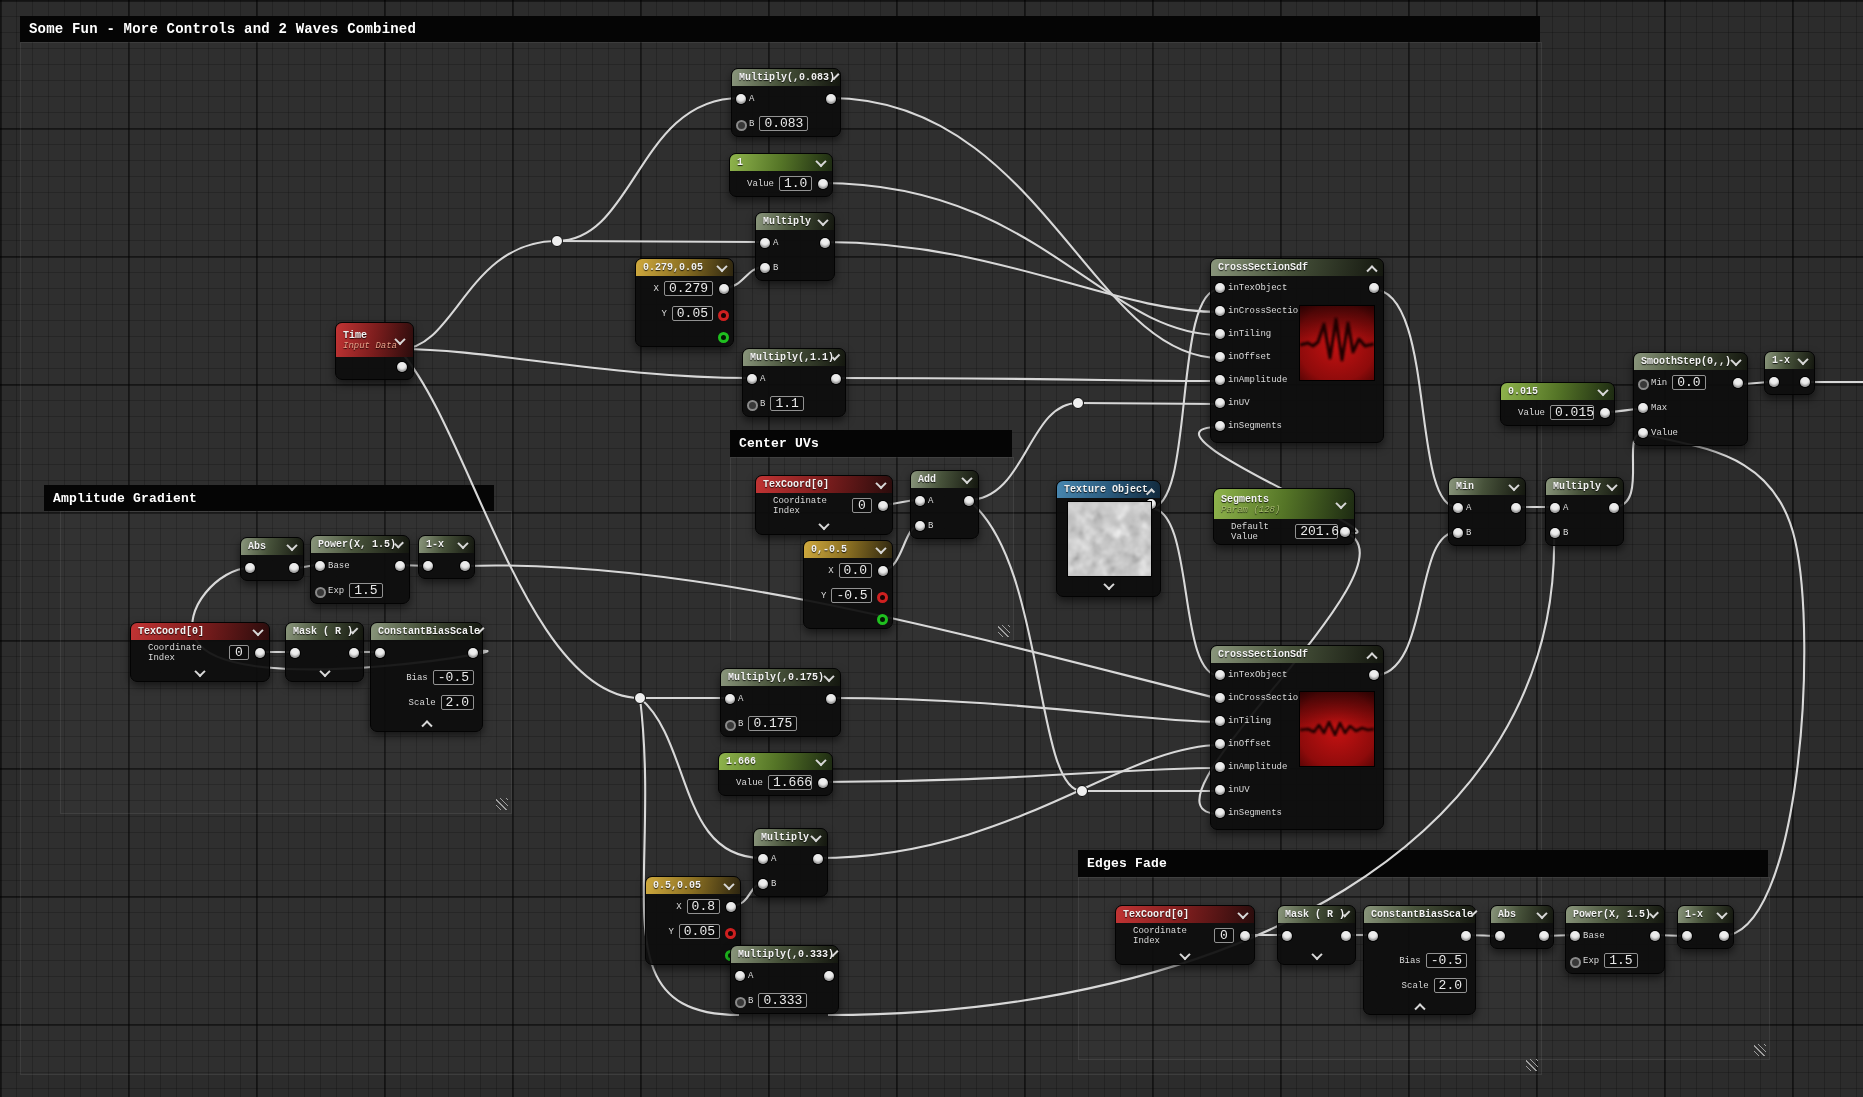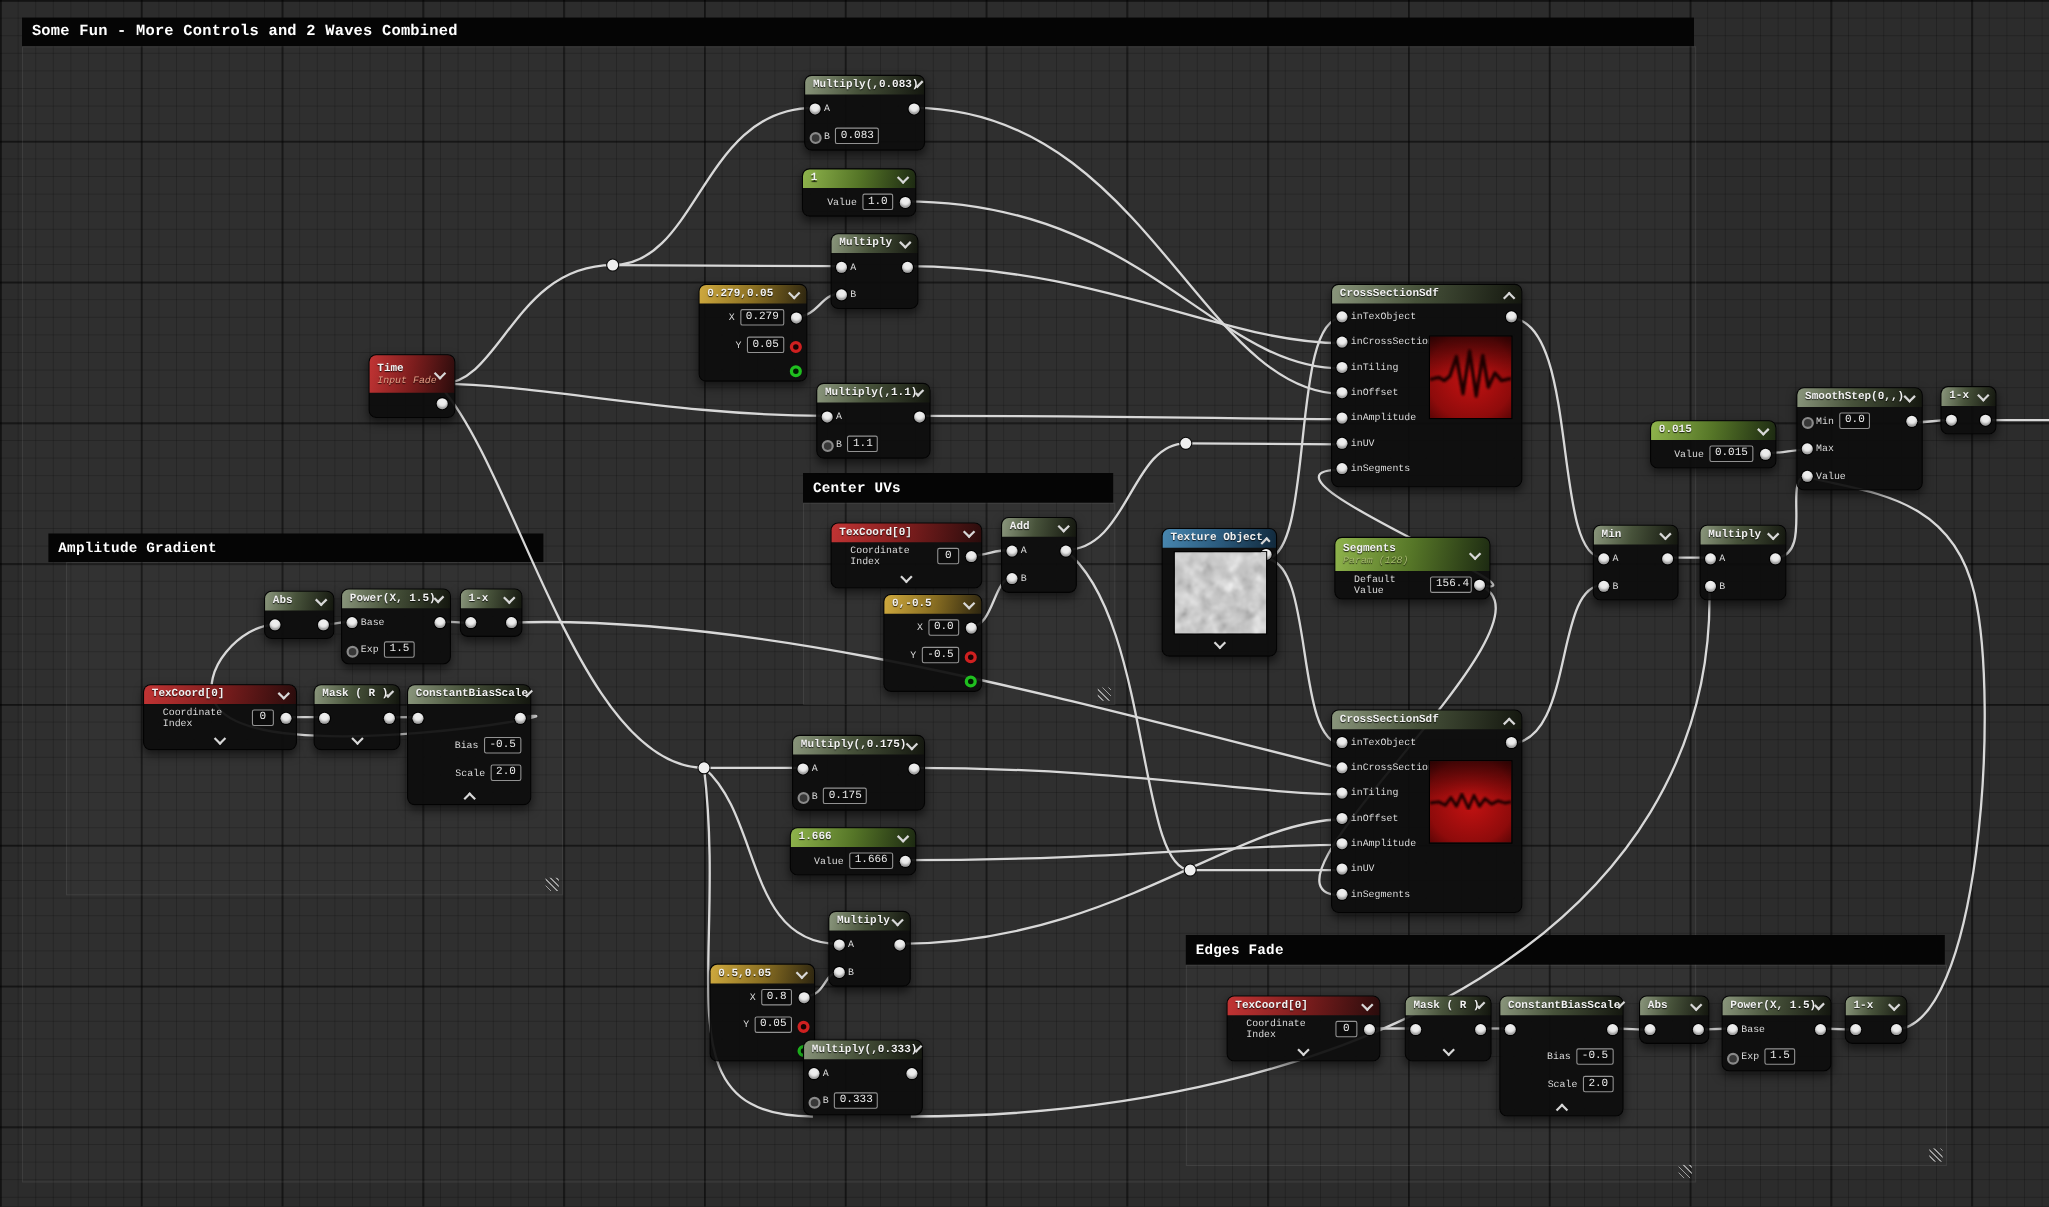--- a/index.html
+++ b/index.html
@@ -27,21 +27,21 @@
   .h-red{background:linear-gradient(100deg,#c23434 0%,#7c1d1d 50%,#2a0c0c 100%);}
   .h-yellow{background:linear-gradient(100deg,#cfa93e 0%,#8a6f22 50%,#2e2610 100%);}
   .h-blue{background:linear-gradient(100deg,#4887b0 0%,#2b5b7e 50%,#11293c 100%);}
   .cv{width:6px;height:6px;border-right:2px solid #d8d8d8;border-bottom:2px solid #d8d8d8;display:inline-block;
     transform:rotate(45deg) translate(-1px,-1px);margin-left:auto;}
   .cv.up{transform:rotate(-135deg) translate(-2px,-2px);}
   .row{position:relative;height:25px;display:flex;align-items:center;padding:0 17px;font-size:9px;}
   .row.small{height:23px;}
   .lbl{color:#dadada;}
   .vbox{display:inline-block;border:1px solid #929292;background:#0b0b0b;color:#eaeaea;border-radius:2px;
-    padding:0 4px;margin-left:5px;font-size:10px;line-height:13px;min-width:10px;text-align:center;}
+    padding:0 4px;margin-left:5px;font-size:13px;line-height:13px;min-width:10px;text-align:center;}
   .pin{position:absolute;top:50%;width:10px;height:10px;margin-top:-5px;border-radius:50%;}
   .pin.in{left:4px}.pin.out{right:4px}
   .pin.solid{background:#ededed;box-shadow:0 0 0 1px #000,inset 0 -2px 2px rgba(0,0,0,.35);}
   .pin.hollow{width:7px;height:7px;margin-top:-4px;background:#383838;border:2px solid #8a8a8a;}
   .pin.rring{width:5px;height:5px;margin-top:-4px;background:#180303;border:3px solid #cf2020;}
   .pin.gring{width:5px;height:5px;margin-top:-4px;background:#031803;border:3px solid #1fbf1f;}
   .chevrow{height:16px;display:flex;align-items:center;justify-content:center;}
   .chevrow .cv{margin:0;}
   .sub{font-weight:normal;font-style:italic;font-size:9px;}
   .preview{position:absolute;border:1px solid #000;}
@@ -178,21 +178,21 @@
       </div>
     <div class="row">
         <span class="pin in solid"></span>
         <span class="lbl">B</span>
       </div>
   </div>
 
   <div class="node" style="left:335px;top:322px;width:77px;height:56px;">
     <div class="nhead h-red" style="height:34px;border-radius:6px 6px 0 0;flex-wrap:wrap;align-content:center;">
       <span style="width:100%;">Time</span>
-      <span class="sub" style="color:#e8a088;">Input Fade</span>
+      <span class="sub" style="color:#e8a088;">Input Data</span>
       <span class="cv" style="position:absolute;right:9px;top:14px;"></span>
     </div>
     <div class="row" style="height:20px;">
         <span class="pin out solid" style="right:6px;"></span>
       </div>
   </div>
 
   <div class="node" style="left:635px;top:258px;width:97px;">
     <div class="nhead h-yellow">
         <span>0.279,0.05</span>
@@ -454,21 +454,21 @@
   </div>
 
   <div class="node" style="left:1213px;top:488px;width:140px;">
     <div class="nhead h-bright" style="height:30px;flex-wrap:wrap;align-content:center;">
       <span style="width:100%;">Segments</span>
       <span class="sub" style="color:#a8bd6f;">Param (128)</span>
       <span class="cv" style="position:absolute;right:9px;top:12px;"></span>
     </div>
     <div class="row" style="justify-content:flex-end;padding-right:16px;">
         <span class="lbl">Default Value</span>
-        <span class="vbox">156.4</span>
+        <span class="vbox">201.6</span>
         <span class="pin out solid"></span>
       </div>
   </div>
 
   <div class="node" style="left:1210px;top:645px;width:172px;height:183px;">
     <div class="nhead h-green">
         <span>CrossSectionSdf</span>
         <span class="cv up"></span>
       </div>
     <div class="row small">

